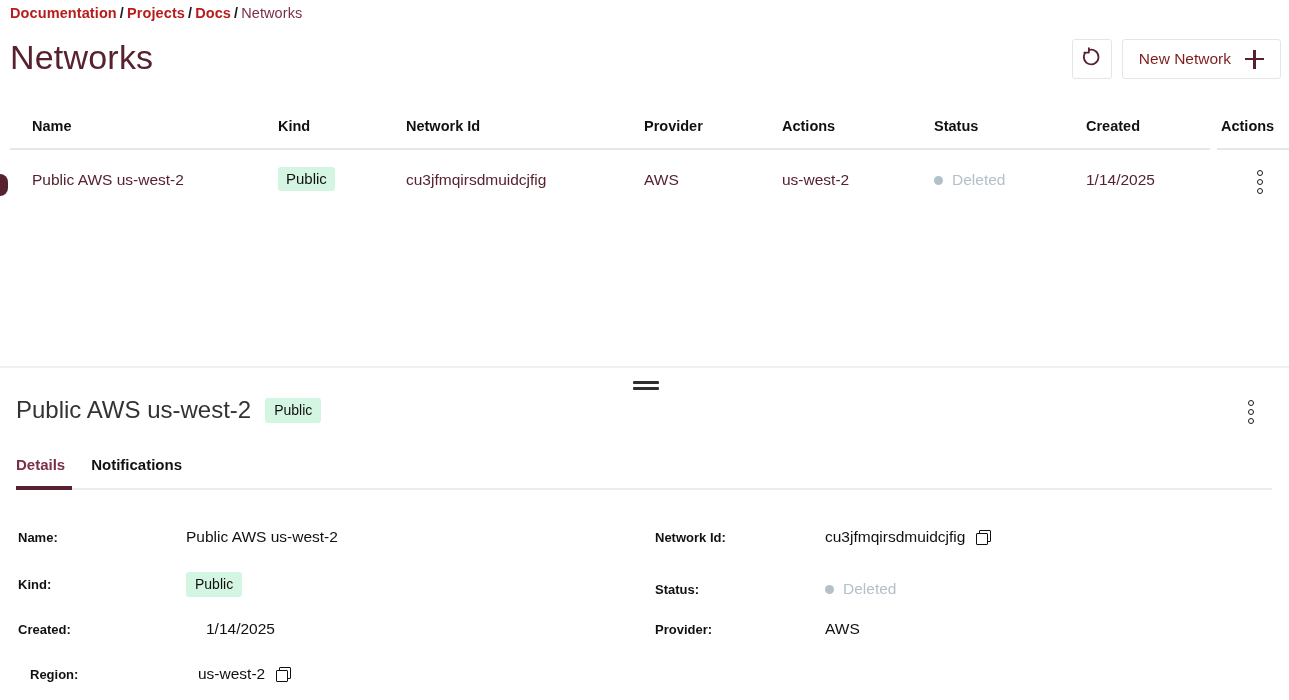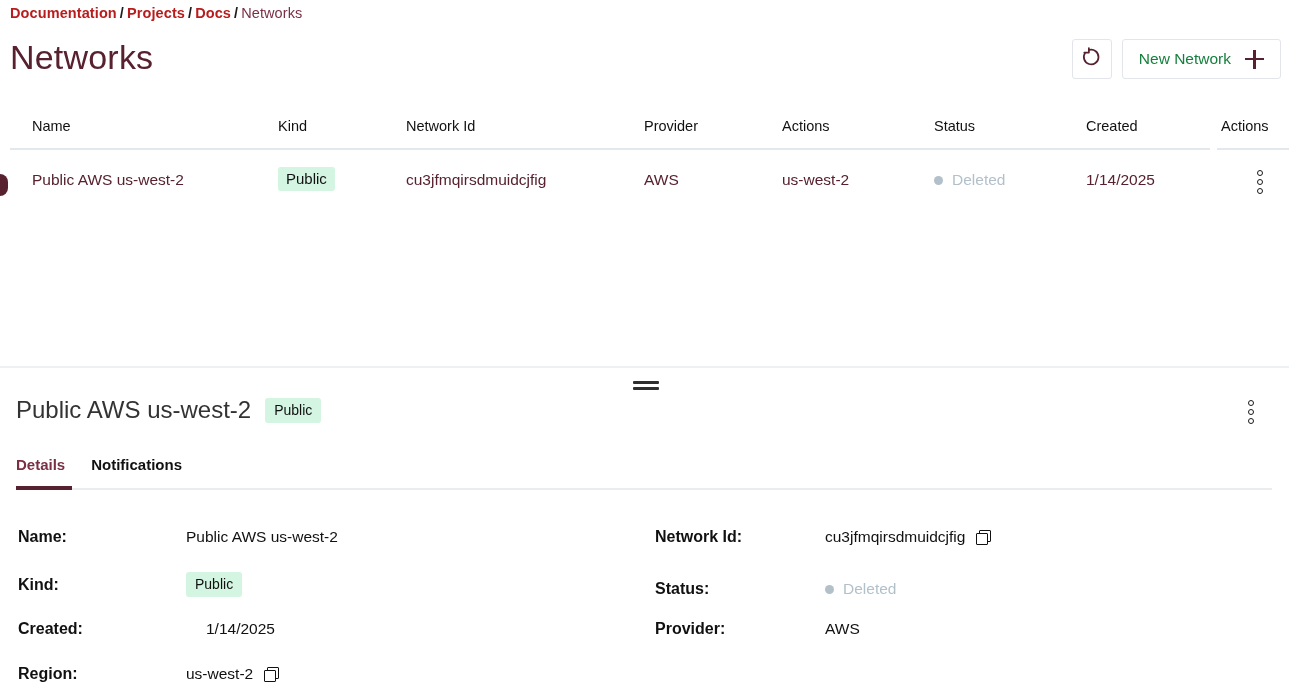--- a/index.html
+++ b/index.html
@@ -79,21 +79,21 @@
     background: #ffffff;
     display: flex;
     align-items: center;
     gap: 14px;
     padding: 0 16px;
     cursor: pointer;
     box-sizing: border-box;
   }
   .new-btn-label {
     font-size: 15.5px;
-    color: #15803d;
+    color: #7f1d1d;
     white-space: nowrap;
   }
   .plus-icon {
     position: relative;
     width: 19px;
     height: 19px;
     flex: none;
   }
   .plus-icon::before, .plus-icon::after {
     content: "";
@@ -115,21 +115,21 @@
     width: 1289px;
   }
   .thead {
     position: relative;
     height: 30px;
   }
   .th {
     position: absolute;
     top: 0;
     font-size: 14.5px;
-    font-weight: normal;
+    font-weight: bold;
     color: #111111;
     white-space: nowrap;
   }
   .divider-head {
     position: absolute;
     top: 30px;
     left: 10px;
     width: 1200px;
     height: 2px;
     background: #e3e8ec;
@@ -299,21 +299,21 @@
     top: 528px;
     left: 0;
     width: 1289px;
   }
   .field {
     position: absolute;
     display: flex;
     align-items: center;
   }
   .field-label {
-    font-size: 16px;
+    font-size: 13px;
     font-weight: bold;
     color: #111111;
     white-space: nowrap;
   }
   .field-value {
     font-size: 15.5px;
     color: #111111;
     white-space: nowrap;
     display: flex;
     align-items: center;
@@ -445,21 +445,21 @@
   <div class="field" style="left:18px; top:44px;">
     <span class="field-label" style="width:168px; display:inline-block;">Kind:</span>
     <span class="detail-badge">Public</span>
   </div>
 
   <div class="field" style="left:18px; top:92px;gap:20px;">
     <span class="field-label" style="width:168px; display:inline-block;">Created:</span>
     <span class="field-value">1/14/2025</span>
   </div>
 
-  <div class="field" style="left:18px; top:137px;">
+  <div class="field" style="left:30px; top:137px;">
     <span class="field-label" style="width:168px; display:inline-block;">Region:</span>
     <span class="field-value">
       <span>us-west-2</span>
       <span class="copy-icon"></span>
     </span>
   </div>
 
   <div class="field" style="left:655px; top:0px;">
     <span class="field-label" style="width:170px; display:inline-block;">Network Id:</span>
     <span class="field-value">

